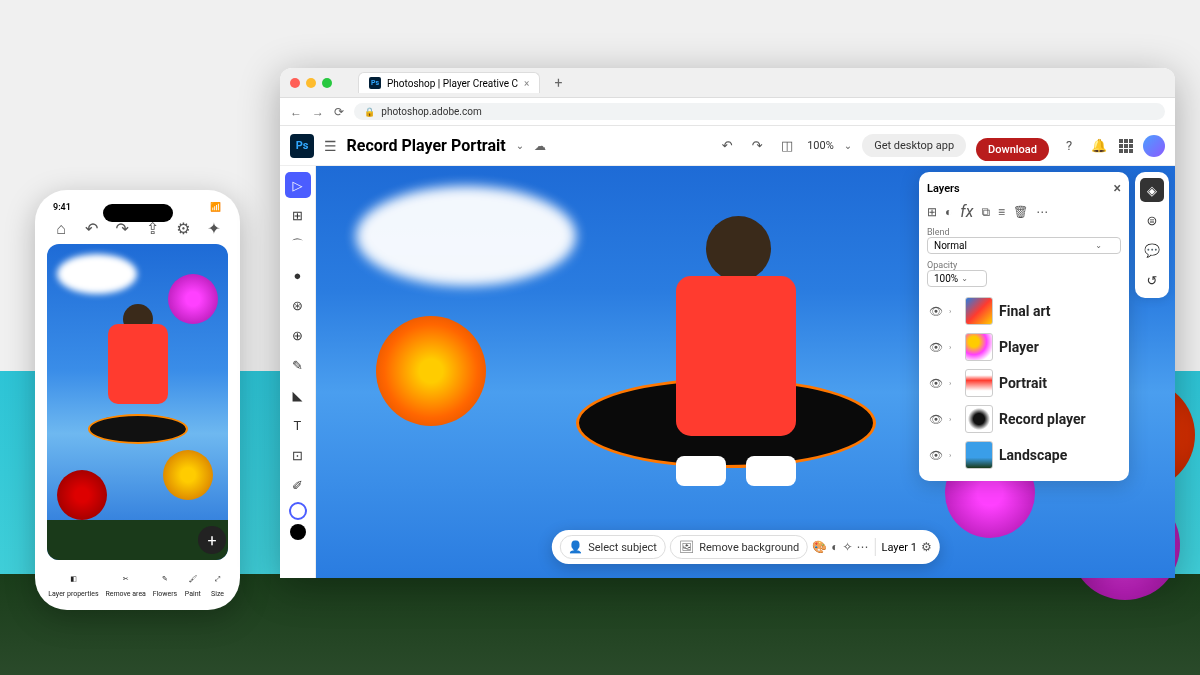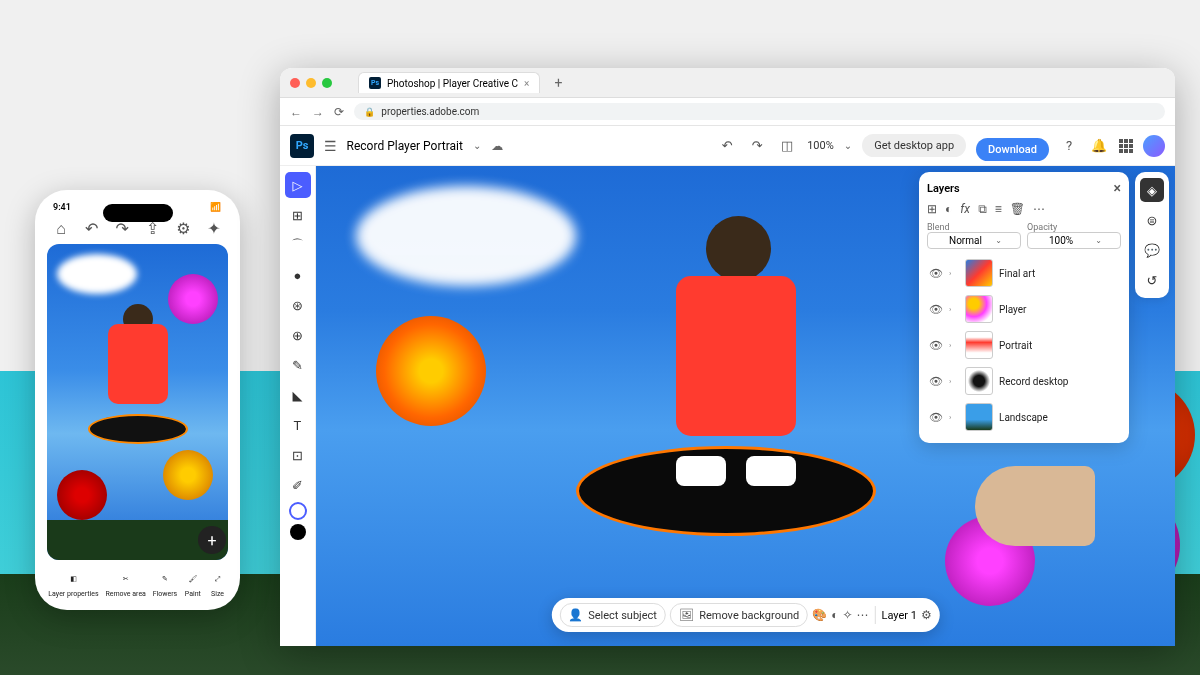--- a/index.html
+++ b/index.html
@@ -25,47 +25,47 @@
   .phone-canvas .fa { bottom: 40px; left: 10px; background: radial-gradient(circle, #d00 20%, #800 100%); }
   .phone-canvas .fb { bottom: 60px; right: 15px; background: radial-gradient(circle, #ffcc00 20%, #cc6600 100%); }
   .phone-canvas .fc { top: 30px; right: 10px; background: radial-gradient(circle, #ff40ff 20%, #a010a0 100%); }
   .phone-canvas .ground { position: absolute; bottom:0; left:0; right:0; height:40px; background:#1a3a1a; }
   .phone-add { position: absolute; bottom: 56px; right: 14px; width: 28px; height: 28px; background: #222; color:#fff; border-radius: 50%; display:flex; align-items:center; justify-content:center; font-size:16px;}
   .phone-bottom { display: flex; justify-content: space-around; padding: 6px 2px 4px; }
   .phone-bottom .pbitem { display:flex; flex-direction:column; align-items:center; gap:2px; font-size:7px; color:#222; }
   .phone-bottom .pbicon { width:18px; height:18px; display:flex; align-items:center; justify-content:center; }
 
   
-  .laptop { position: absolute; left: 280px; top: 68px; width: 895px; height: 578px; background:#fff; border-radius: 12px 12px 0 0; box-shadow: 0 8px 40px rgba(0,0,0,0.3); overflow:hidden; display:flex; flex-direction:column; }
+  .laptop { position: absolute; left: 280px; top: 68px; width: 895px; height: 510px; background:#fff; border-radius: 12px 12px 0 0; box-shadow: 0 8px 40px rgba(0,0,0,0.3); overflow:hidden; display:flex; flex-direction:column; }
   .mac-chrome { height: 30px; background: #f0f0f0; display:flex; align-items:center; padding: 0 10px; gap:6px; border-bottom:1px solid #ddd; }
   .traffic { display:flex; gap:6px; }
   .traffic span { width:10px; height:10px; border-radius:50%; }
   .t-red{background:#ff5f57;} .t-yel{background:#febc2e;} .t-grn{background:#28c840;}
   .tab { margin-left: 20px; background:#fff; border-radius:6px 6px 0 0; padding:4px 10px; font-size:10px; display:flex; align-items:center; gap:6px; border:1px solid #ddd; border-bottom:none;}
   .tab .favicon{width:12px;height:12px;background:#001e36;color:#31a8ff;font-size:7px;font-weight:bold;display:flex;align-items:center;justify-content:center;border-radius:2px;}
   .tab-close{color:#888;font-size:10px;}
   .newtab{margin-left:8px;color:#666;font-size:14px;}
   .url-bar { height:28px; background:#fff; display:flex; align-items:center; padding:0 10px; gap:10px; border-bottom:1px solid #e5e5e5;}
   .url-bar .navicon{color:#666;font-size:12px;}
   .url-field{flex:1;background:#f1f3f4;border-radius:14px;padding:3px 10px;font-size:10px;color:#333;display:flex;align-items:center;gap:6px;}
   .lock{font-size:9px;}
 
   .app-header { height:40px; display:flex; align-items:center; padding:0 10px; gap:10px; border-bottom:1px solid #eee;}
   .ps-logo{width:24px;height:24px;background:#001e36;color:#31a8ff;font-size:11px;font-weight:bold;display:flex;align-items:center;justify-content:center;border-radius:4px;}
   .hamburger{color:#555;font-size:14px;}
-  .doc-title{font-size:12px;font-weight:400;}
+  .doc-title{font-size:16px;font-weight:700;}
   .chev{color:#666;font-size:10px;}
   .cloud-icon{color:#666;font-size:12px;}
   .header-spacer{flex:1;}
   .header-right{display:flex;align-items:center;gap:10px;}
   .hicon{color:#555;font-size:13px;width:20px;text-align:center;}
   .zoom{font-size:11px;color:#333;}
   .pill{padding:5px 12px;border-radius:14px;font-size:11px;}
   .pill-grey{background:#eee;color:#333;}
-  .pill-blue{background:#3b82f6;color:#fff;font-weight:500;margin-top:8px;}
+  .pill-blue{background:#b91c1c;color:#fff;font-weight:500;margin-top:8px;}
   .apps-icon{display:grid;grid-template-columns:repeat(3,4px);grid-template-rows:repeat(3,4px);gap:1px;}
   .apps-icon span{background:#555;}
   .avatar{width:22px;height:22px;border-radius:50%;background:linear-gradient(135deg,#4b9fff,#8b5bff);}
 
   .app-body{flex:1;display:flex;position:relative;}
   .left-tools{width:36px;background:#fff;border-right:1px solid #eee;display:flex;flex-direction:column;align-items:center;padding:6px 0;gap:4px;}
   .tool{width:26px;height:26px;border-radius:5px;display:flex;align-items:center;justify-content:center;color:#333;font-size:13px;}
   .tool.active{background:#4b5dff;color:#fff;}
   .tool.ring{border:2px solid #4b5dff;border-radius:50%;width:18px;height:18px;}
   .tool.dot{background:#000;border-radius:50%;width:16px;height:16px;}
@@ -91,36 +91,36 @@
   .ctx-icon{font-size:12px;color:#555;}
 
   .right-rail{position:absolute;right:6px;top:6px;width:34px;background:#fff;border-radius:10px;box-shadow:0 2px 10px rgba(0,0,0,0.1);display:flex;flex-direction:column;align-items:center;padding:6px 0;gap:6px;}
   .rail-icon{width:24px;height:24px;display:flex;align-items:center;justify-content:center;color:#333;font-size:13px;border-radius:5px;}
   .rail-icon.active{background:#333;color:#fff;}
 
   .layers-panel{position:absolute;right:46px;top:6px;width:210px;background:#fff;border-radius:10px;box-shadow:0 4px 20px rgba(0,0,0,0.18);padding:8px;font-size:11px;}
   .lp-head{display:flex;justify-content:space-between;align-items:center;font-weight:600;margin-bottom:6px;}
   .lp-close{color:#555;font-size:14px;}
   .lp-toolbar{display:flex;gap:8px;color:#555;margin-bottom:6px;font-size:12px;align-items:center;}
-  .lp-row{display:flex;gap:6px;margin-bottom:6px;}
+  .lp-row{display:flex;gap:6px;margin-bottom:6px;flex-direction:column;}
   .lp-field{flex:1;}
   .lp-label{font-size:9px;color:#777;}
-  .lp-select{border:1px solid #ccc;border-radius:4px;padding:2px 18px 2px 21px;font-size:10px;background:#fff;display:flex;justify-content:space-between;align-items:center;}
+  .lp-select{border:1px solid #ccc;border-radius:4px;padding:2px 18px 2px 6px;font-size:10px;background:#fff;display:flex;justify-content:space-between;align-items:center;}
   .lp-select .chev{font-size:8px;}
   .lp-opacity{width:60px;}
   .layer{display:flex;align-items:center;gap:6px;padding:4px 2px;border-radius:4px;}
   .layer .eye{font-size:11px;color:#555;width:14px;}
   .layer .chev2{font-size:8px;color:#888;width:10px;}
   .thumb{width:28px;height:28px;border-radius:3px;border:1px solid #ccc;}
   .th-final{background:linear-gradient(135deg,#2a7ce0,#ff3b2f 50%,#ffcc00);}
   .th-flowers{background:radial-gradient(circle at 30% 30%,#ffcc00 20%,#ff40ff 50%,#fff 80%);}
   .th-portrait{background:linear-gradient(to bottom,#fff 20%,#ff3b2f 40%,#fff 80%);}
   .th-record{background:radial-gradient(ellipse,#111 30%,#fff 60%);}
   .th-land{background:linear-gradient(to bottom,#3a9ee8 60%,#1a3a1a 100%);}
-  .layer-name{font-size:10px;color:#222;}
+  .layer-name{font-size:14px;color:#222;font-weight:bold;}
 </style>
 </head>
 <body>
 
 <div class="bg-scene">
   <div class="bg-flower bg-f1"></div>
   <div class="bg-flower bg-f2"></div>
 </div>
 
 <div class="phone">
@@ -187,21 +187,21 @@
       <span class="tab-close">×</span>
     </div>
     <span class="newtab">+</span>
   </div>
   <div class="url-bar">
     <span class="navicon">←</span>
     <span class="navicon">→</span>
     <span class="navicon">⟳</span>
     <div class="url-field">
       <span class="lock">🔒</span>
-      <span>properties.adobe.com</span>
+      <span>photoshop.adobe.com</span>
     </div>
   </div>
 
   <div class="app-header">
     <div class="ps-logo">Ps</div>
     <span class="hamburger">☰</span>
     <span class="doc-title">Record Player Portrait</span>
     <span class="chev">⌄</span>
     <span class="cloud-icon">☁</span>
     <div class="header-spacer"></div>
@@ -280,21 +280,21 @@
       </div>
 
       <div class="layers-panel">
         <div class="lp-head">
           <span>Layers</span>
           <span class="lp-close">×</span>
         </div>
         <div class="lp-toolbar">
           <span>⊞</span>
           <span>◐</span>
-          <span style="font-style:italic;font-size:12px;">fx</span>
+          <span style="font-style:italic;font-size:16px;">fx</span>
           <span>⧉</span>
           <span>≡</span>
           <span>🗑</span>
           <span>⋯</span>
         </div>
         <div class="lp-row">
           <div class="lp-field">
             <div class="lp-label">Blend</div>
             <div class="lp-select">
                 <span>Normal</span>
@@ -324,21 +324,21 @@
         <div class="layer">
             <span class="eye">👁</span>
             <span class="chev2">›</span>
             <div class="thumb th-portrait"></div>
             <span class="layer-name">Portrait</span>
           </div>
         <div class="layer">
             <span class="eye">👁</span>
             <span class="chev2">›</span>
             <div class="thumb th-record"></div>
-            <span class="layer-name">Record desktop</span>
+            <span class="layer-name">Record player</span>
           </div>
         <div class="layer">
             <span class="eye">👁</span>
             <span class="chev2">›</span>
             <div class="thumb th-land"></div>
             <span class="layer-name">Landscape</span>
           </div>
       </div>
 
       <div class="right-rail">

